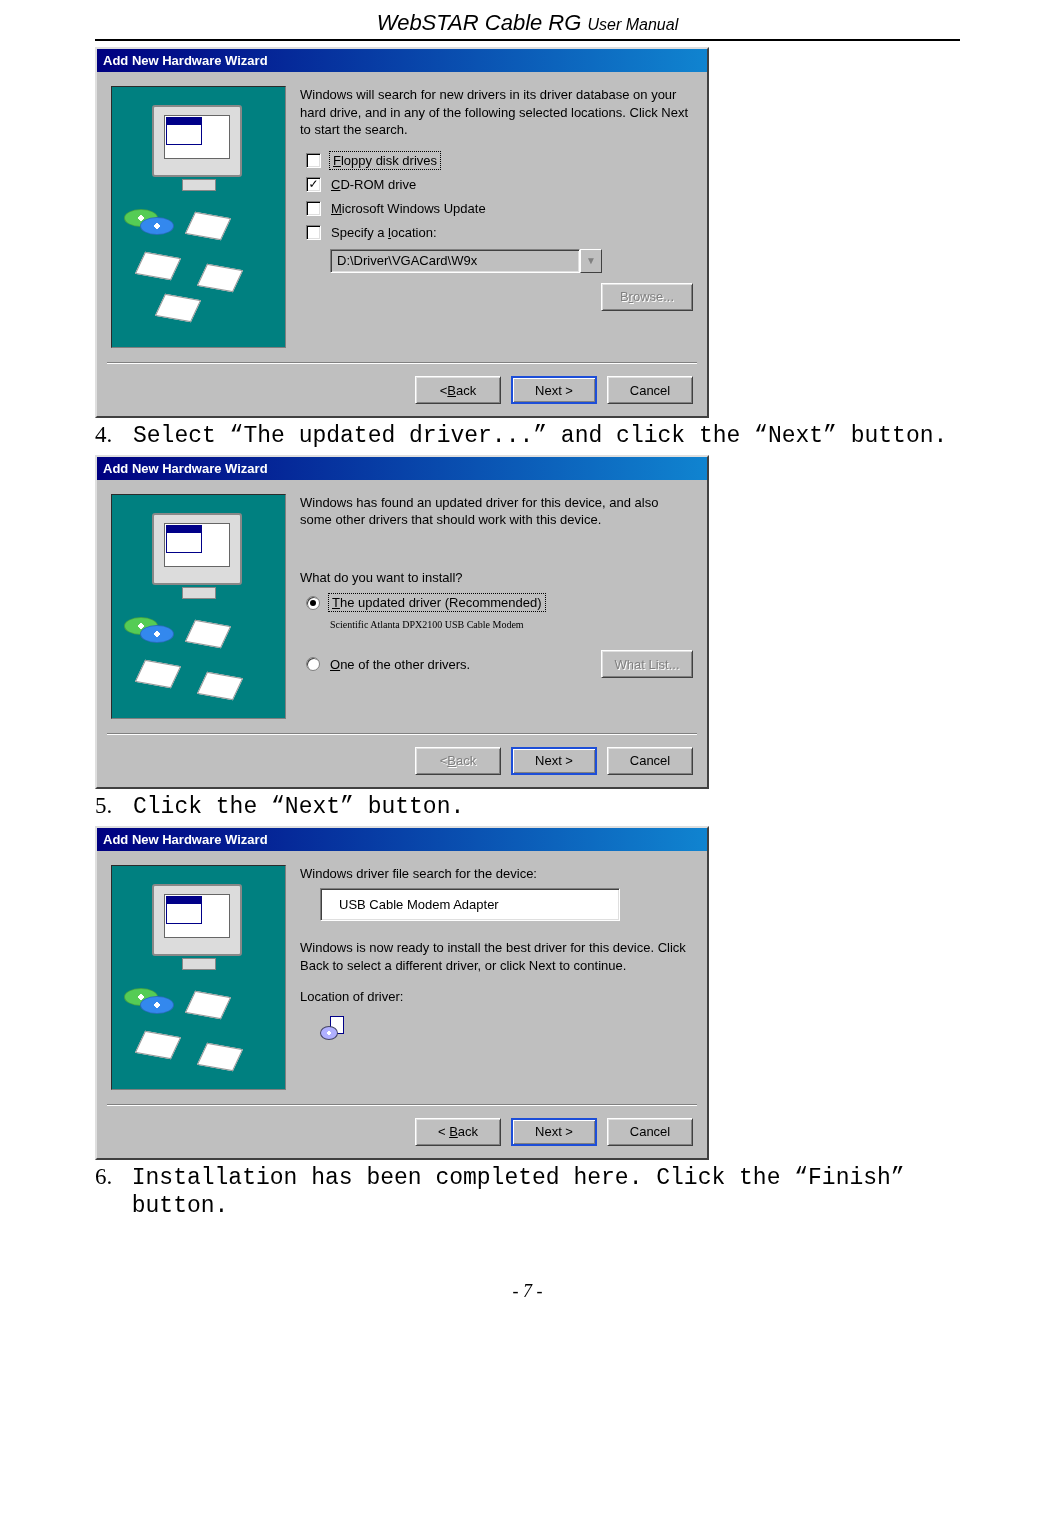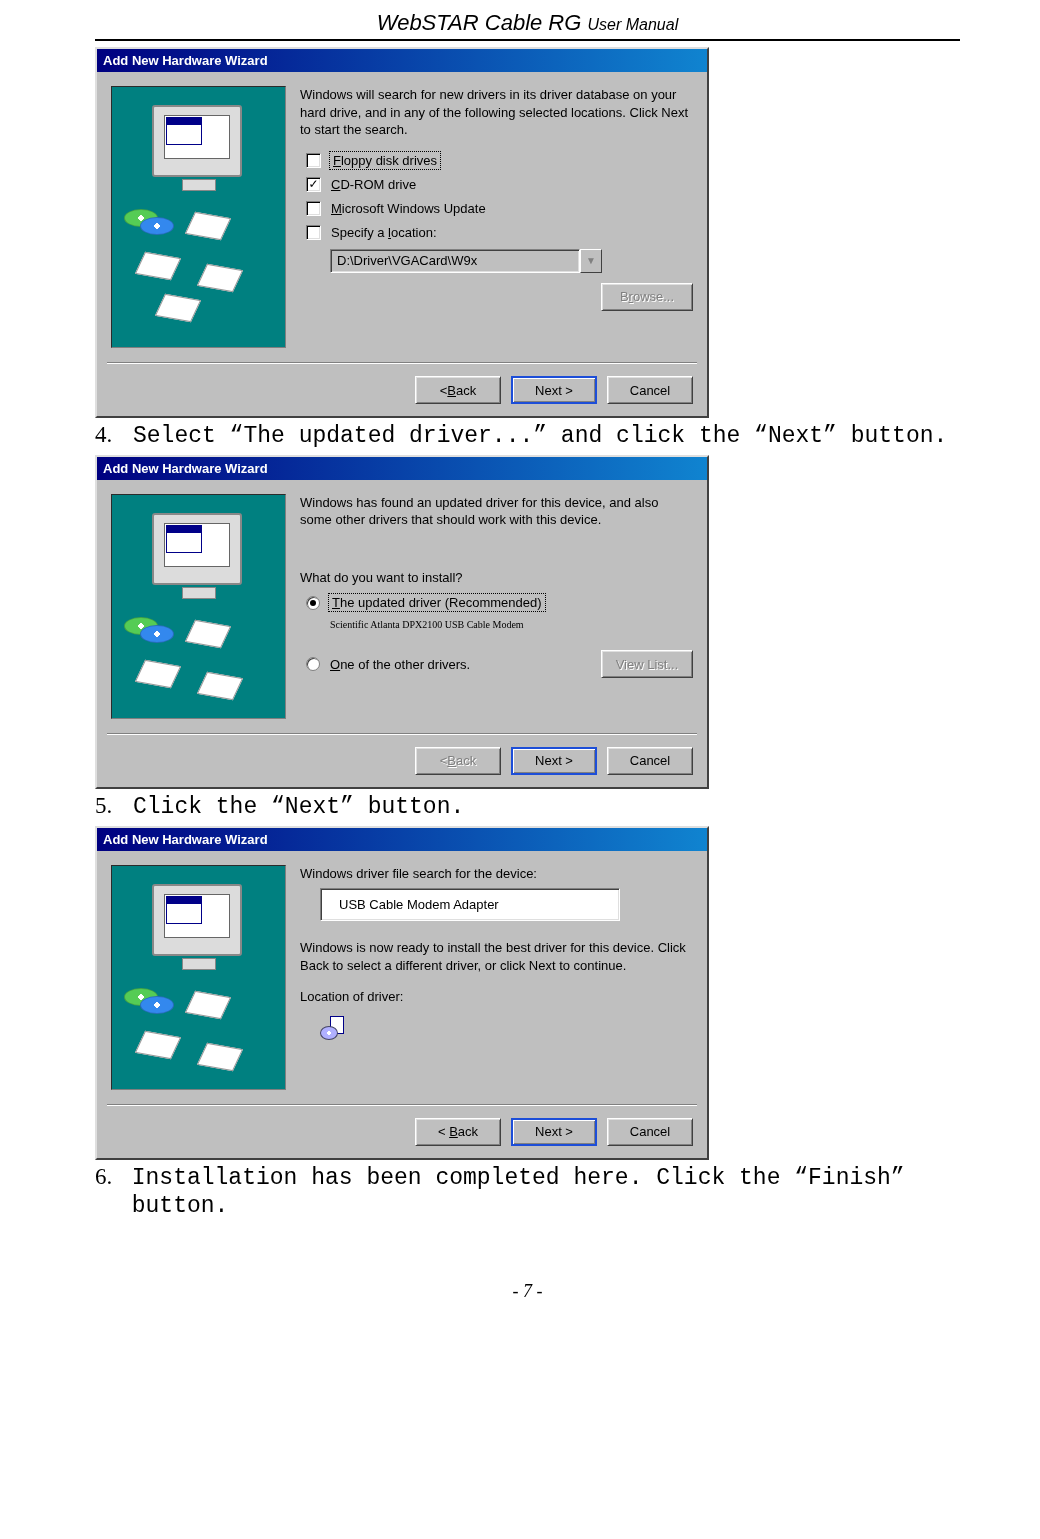--- a/index.html
+++ b/index.html
@@ -309,21 +309,21 @@
               </div>
             <span class="dotted-focus"><span class="under-first">T</span><span>he updated driver (Recommended)</span></span>
           </div>
           <div class="found-name">Scientific Atlanta DPX2100 USB Cable Modem</div>
 
           <div class="opt-row" style="justify-content:space-between;">
             <span style="display:flex;align-items:center;gap:10px;">
               <span class="win-radio"></span>
               <span><span class="under-first">O</span><span>ne of the other drivers.</span></span>
             </span>
-            <span class="win-btn disabled" style="min-width:92px">View List...</span>
+            <span class="win-btn disabled" style="min-width:92px">What List...</span>
           </div>
         </div>
       </div>
       <hr class="dlg-sep">
       <div class="button-row">
         <div class="win-btn disabled">
             <span>&lt; </span>
             <span class="under-first">B</span>
             <span>ack</span>
           </div>

